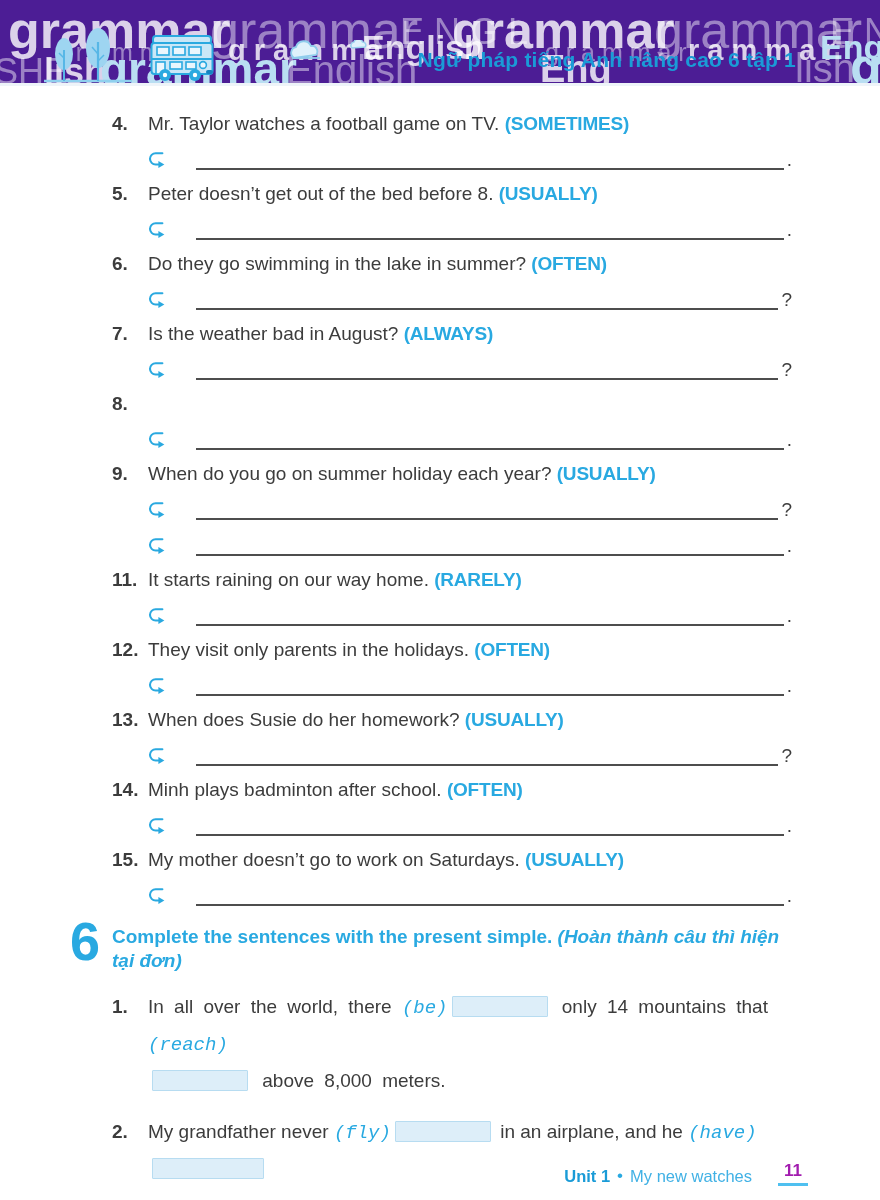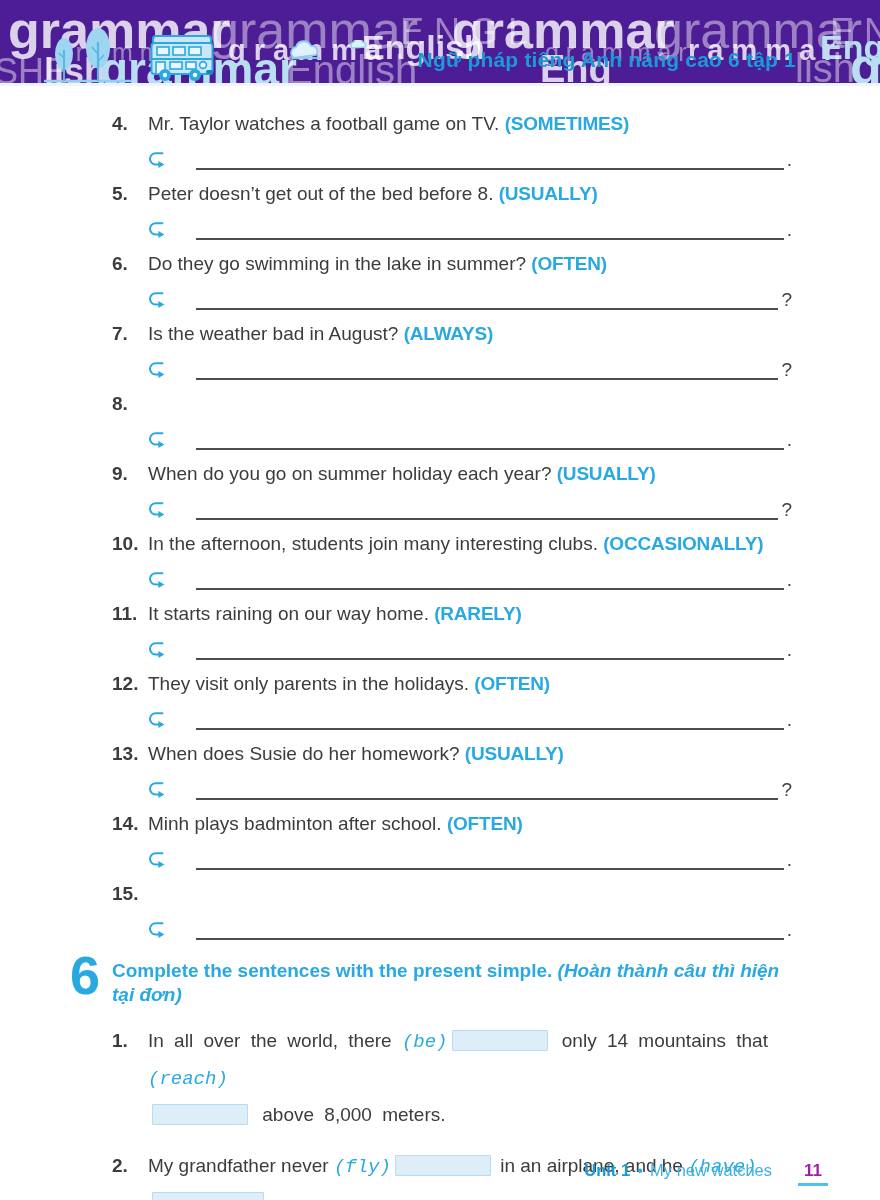--- a/index.html
+++ b/index.html
@@ -38,21 +38,21 @@
   .ex-item { display:flex; margin-top:16px; font-size:19px; color:#3c3c3c; line-height:35px; }
   .ex-item .num { line-height:35px; }
   .ex-body { flex:1; }
   .ex-body.spread { word-spacing:5px; }
   .verb { color:#29a9e1; font-style:italic;font-family:Liberation Mono, monospace; }
   .blank-box { display:inline-block; width:96px; height:21px; background:#ddeef9;
                border:1px solid #b7dcf1; border-radius:1px; vertical-align:-4px; margin:0 4px; }
   .blank-box.wide { width:112px; }
 
   
-  .footer { position:absolute; right:52px; bottom:14px; display:flex; align-items:flex-start; }
+  .footer { position:absolute; right:72px; bottom:14px; display:flex; align-items:flex-end; }
   .f-unit { font-size:16.5px; font-weight:700; color:#1a9bd7; }
   .f-dot { font-size:17px; color:#29a9e1; margin:0 7px; }
   .f-section { font-size:16.5px; color:#41b1e5; }
   .f-page { margin-left:26px; font-size:17px; font-weight:700; color:#a21caf;
             border-bottom:3px solid #4fc0f0; padding:0 6px 2px; }
 </style>
 </head>
 <body>
 
 <div class="page">
@@ -204,24 +204,20 @@
           <svg class="arrow-ic" width="18" height="19" viewBox="0 0 20 20">
             <path d="M16 3 H8.5 A6.3 6.3 0 0 0 8.5 15.6 H11.5" fill="none" stroke="#2aa9e0" stroke-width="2.3" stroke-linecap="round"></path>
             <polygon points="11.5,11.8 18.2,15.6 11.5,19.4" fill="#2aa9e0"></polygon>
           </svg>
           <span class="blank-line"></span>
           <span class="punct">?</span>
         </div>
       </div>
 
       <div class="item">
-        <div class="q-row">
-          <span class="num">10.</span>
-          <span class="sentence"><span>In the afternoon, students join many interesting clubs.</span> <span class="adverb">(OCCASIONALLY)</span></span>
-        </div>
         <div class="a-row">
           <svg class="arrow-ic" width="18" height="19" viewBox="0 0 20 20">
             <path d="M16 3 H8.5 A6.3 6.3 0 0 0 8.5 15.6 H11.5" fill="none" stroke="#2aa9e0" stroke-width="2.3" stroke-linecap="round"></path>
             <polygon points="11.5,11.8 18.2,15.6 11.5,19.4" fill="#2aa9e0"></polygon>
           </svg>
           <span class="blank-line"></span>
           <span class="punct">.</span>
         </div>
       </div>
 
@@ -281,20 +277,21 @@
             <polygon points="11.5,11.8 18.2,15.6 11.5,19.4" fill="#2aa9e0"></polygon>
           </svg>
           <span class="blank-line"></span>
           <span class="punct">.</span>
         </div>
       </div>
 
       <div class="item">
         <div class="q-row">
           <span class="num">15.</span>
+          <span class="sentence"><span>My mother doesn’t go to work on Saturdays.</span> <span class="adverb">(USUALLY)</span></span>
         </div>
         <div class="a-row">
           <svg class="arrow-ic" width="18" height="19" viewBox="0 0 20 20">
             <path d="M16 3 H8.5 A6.3 6.3 0 0 0 8.5 15.6 H11.5" fill="none" stroke="#2aa9e0" stroke-width="2.3" stroke-linecap="round"></path>
             <polygon points="11.5,11.8 18.2,15.6 11.5,19.4" fill="#2aa9e0"></polygon>
           </svg>
           <span class="blank-line"></span>
           <span class="punct">.</span>
         </div>
       </div>

